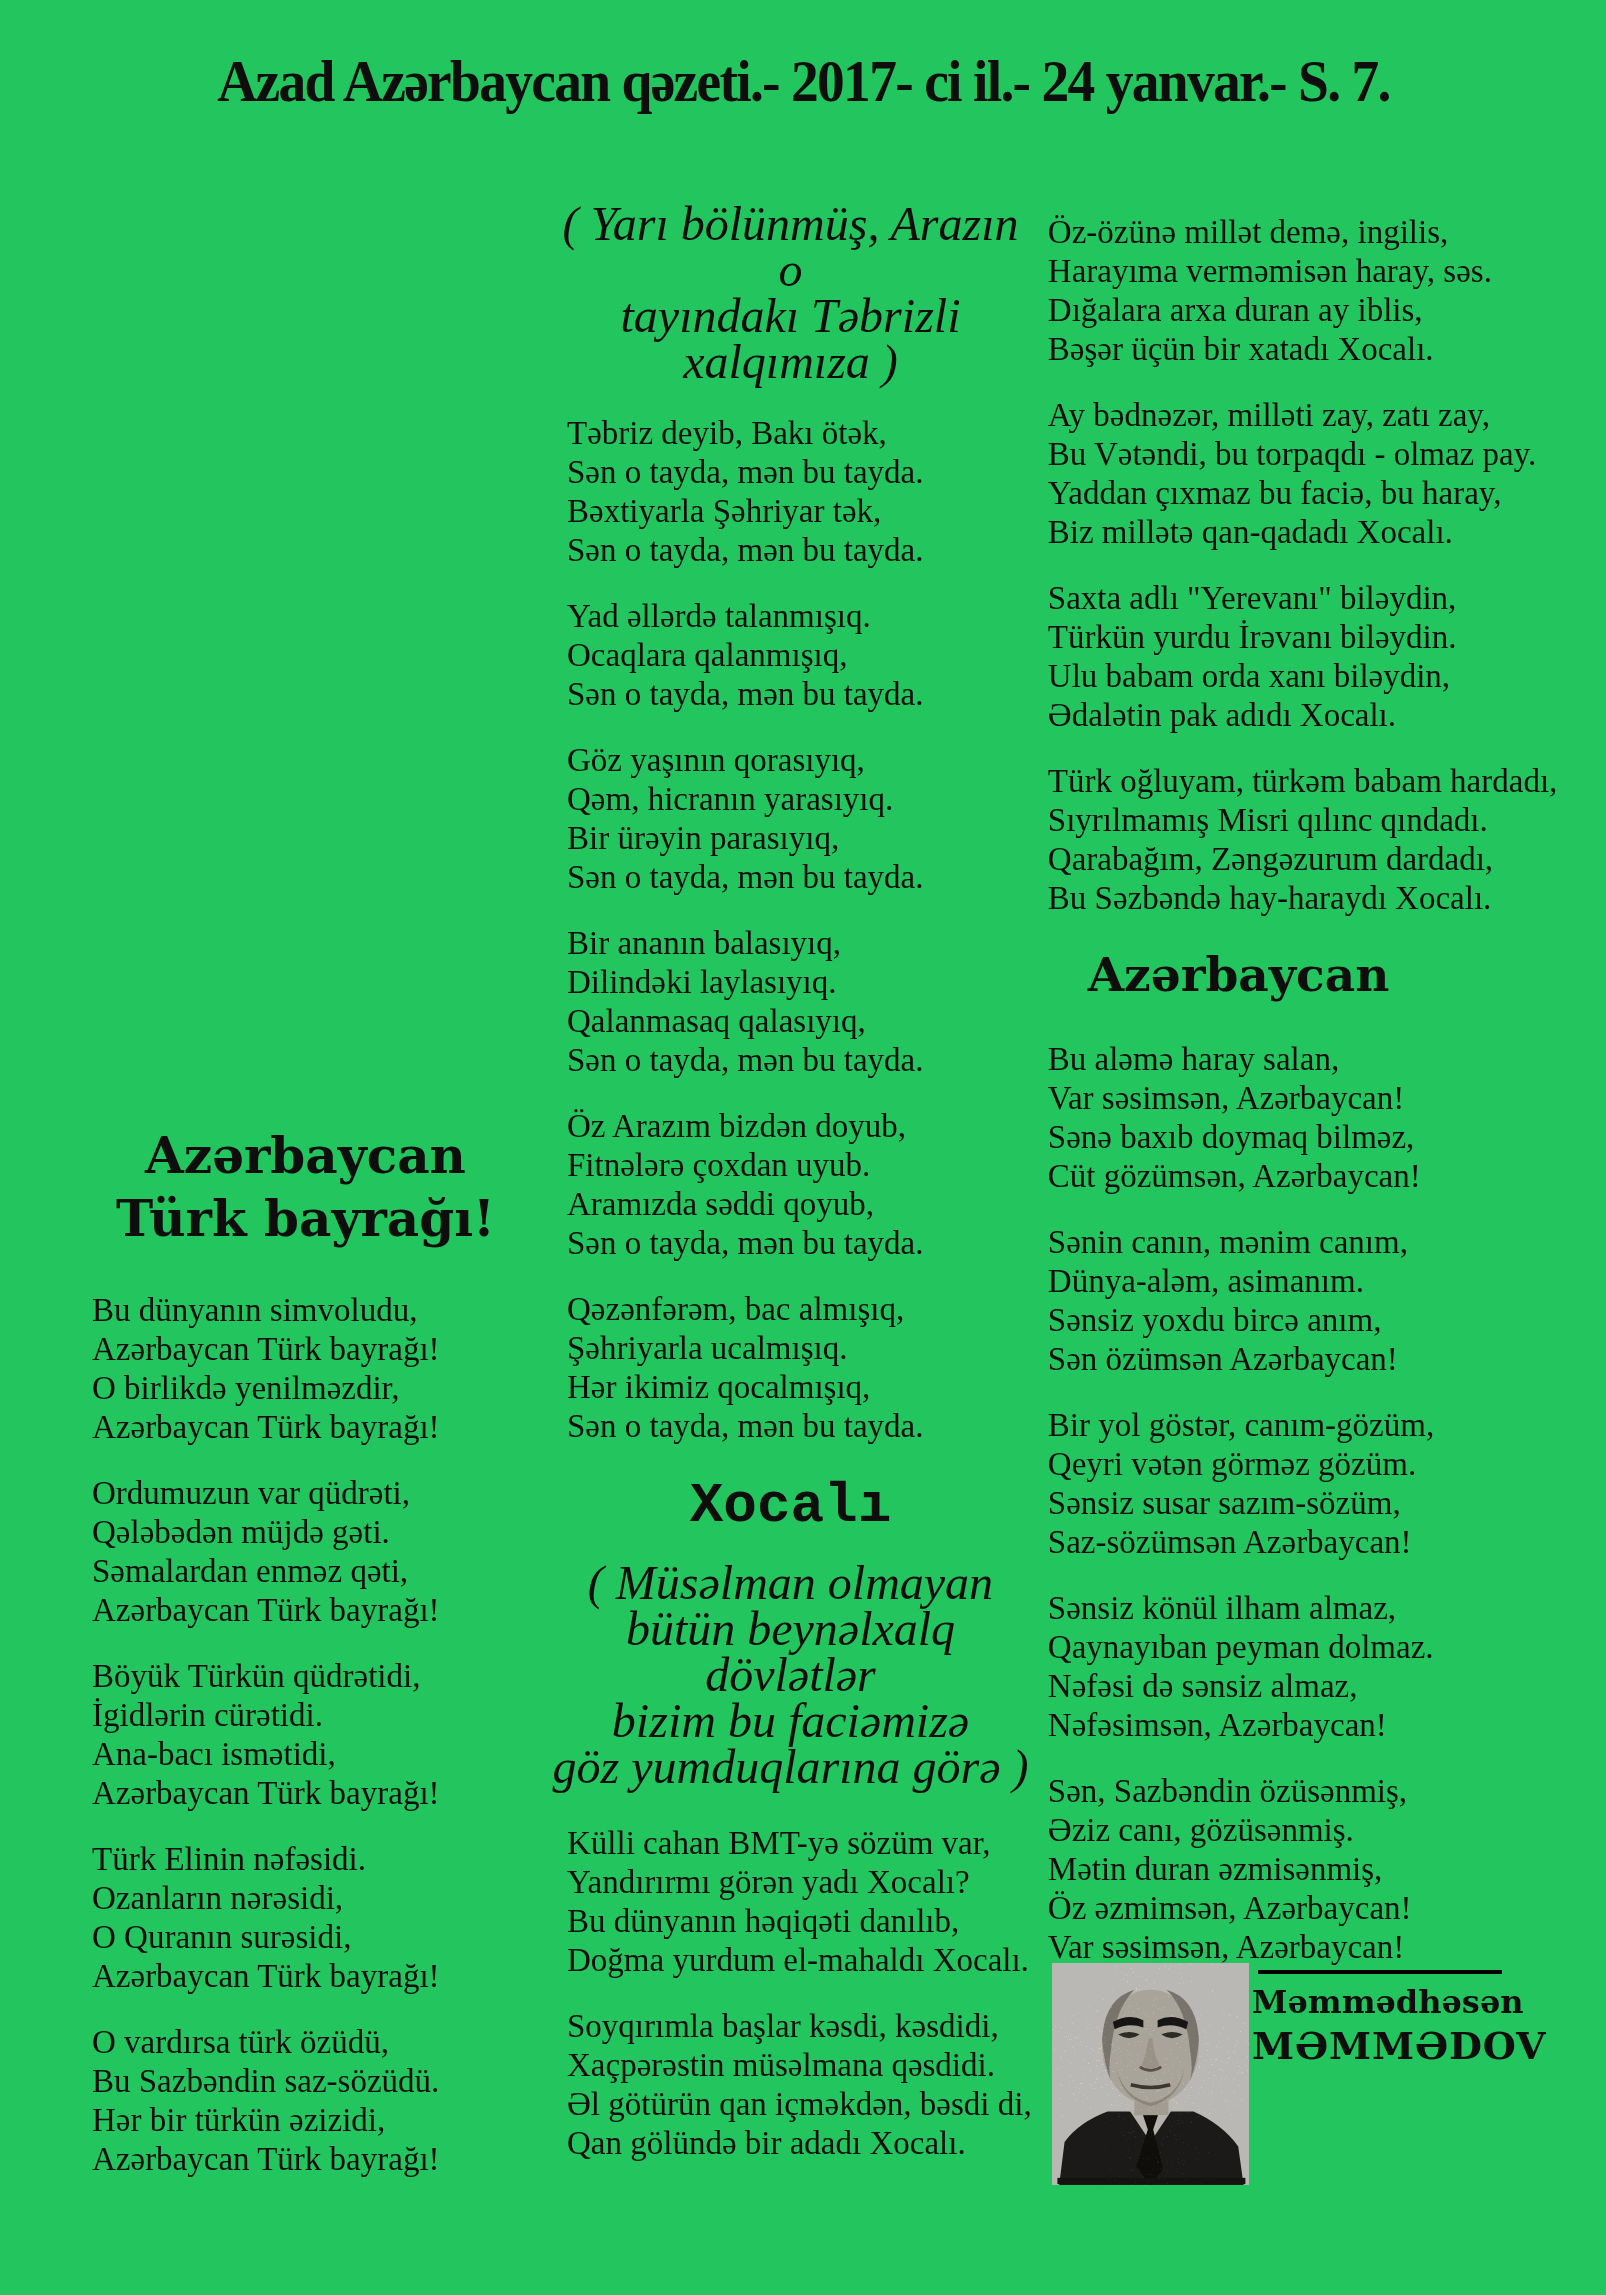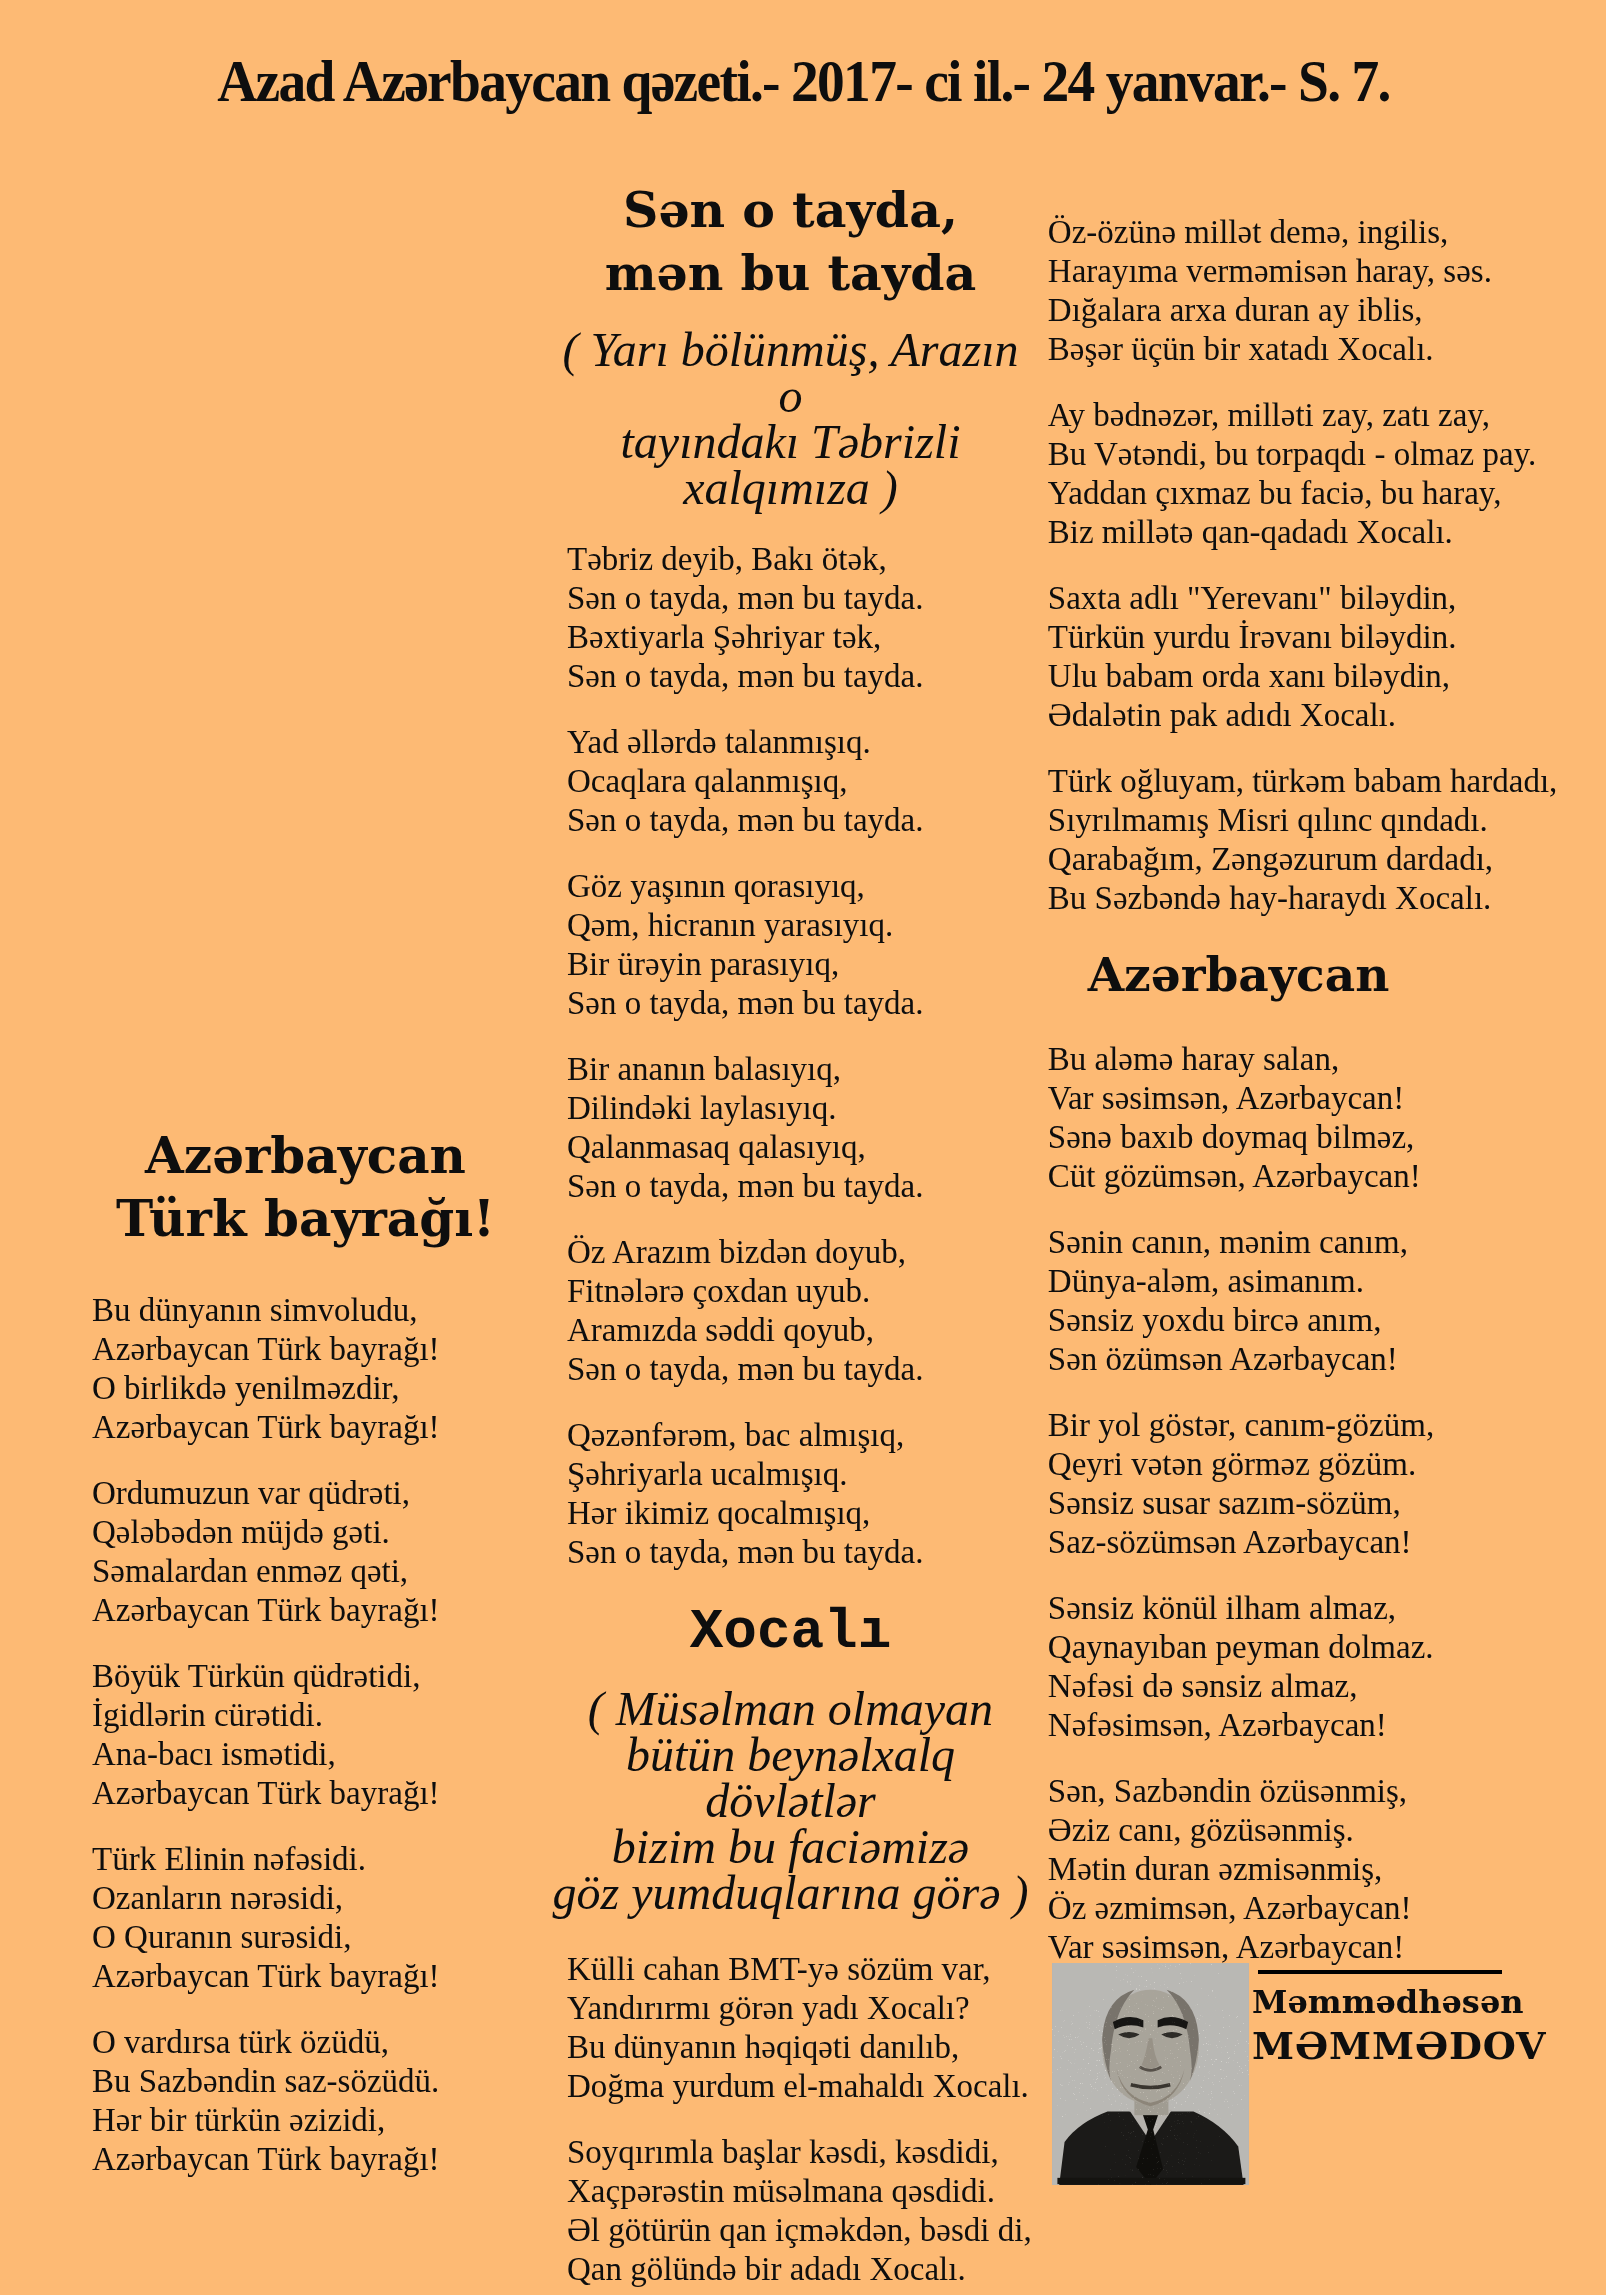--- a/index.html
+++ b/index.html
@@ -1,18 +1,18 @@
 <!DOCTYPE html>
 <html style="font-size:14.3px"><head>
 <meta charset="utf-8">
 <style>
   html,body { margin:0; padding:0; background:#777; }
   .page {
     position:relative; width:1607px; height:2295px;
-    background:#fdba74; color:#0e0e0e; overflow:hidden;
+    background:#22c55e; color:#0e0e0e; overflow:hidden;
     font-family:"Liberation Serif", serif;
     margin:0 auto;
   }
   .header {
     position:absolute; top:47px; left:0; width:100%;
     text-align:center; font-weight:bold; font-size:59px;
     letter-spacing:-1.8px; transform:scaleX(.94); transform-origin:center;
     white-space:nowrap;
   }
   .col { position:absolute; }
@@ -91,24 +91,20 @@
         <div class="stanza">
           <div class="line">O vardırsa türk özüdü,</div>
           <div class="line">Bu Sazbəndin saz-sözüdü.</div>
           <div class="line">Hər bir türkün əzizidi,</div>
           <div class="line">Azərbaycan Türk bayrağı!</div>
         </div>
       </div>
   </div>
 
   <div class="col col-mid">
-    <div class="poem-title title-big">
-        <div>Sən o tayda,</div>
-        <div>mən bu tayda</div>
-      </div>
     <div class="subtitle">
         <div>( Yarı bölünmüş, Arazın o</div>
         <div>tayındakı Təbrizli xalqımıza )</div>
       </div>
     <div class="stanzas indent-18">
         <div class="stanza">
           <div class="line">Təbriz deyib, Bakı ötək,</div>
           <div class="line">Sən o tayda, mən bu tayda.</div>
           <div class="line">Bəxtiyarla Şəhriyar tək,</div>
           <div class="line">Sən o tayda, mən bu tayda.</div>

